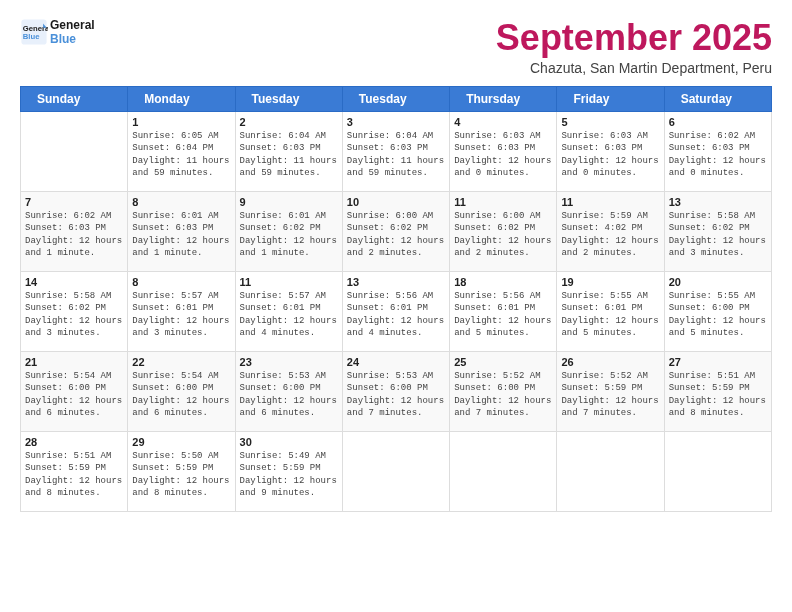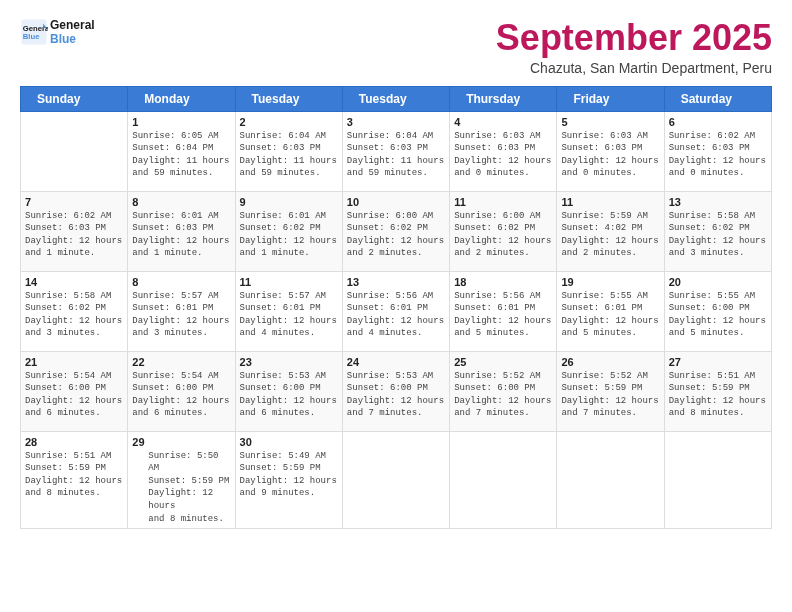--- a/index.html
+++ b/index.html
@@ -327,21 +327,21 @@
         <tr>
           <td>
             <span class="day-number">28</span>
             <div class="day-info" style="white-space: pre-line;">Sunrise: 5:51 AM
 Sunset: 5:59 PM
 Daylight: 12 hours
 and 8 minutes.</div>
           </td>
           <td>
             <span class="day-number">29</span>
-            <div class="day-info" style="white-space: pre-line; margin-left: 16px;">Sunrise: 5:50 AM
+            <div class="day-info" style="white-space: pre-line;">Sunrise: 5:50 AM
 Sunset: 5:59 PM
 Daylight: 12 hours
 and 8 minutes.</div>
           </td>
           <td>
             <span class="day-number">30</span>
             <div class="day-info" style="white-space: pre-line;">Sunrise: 5:49 AM
 Sunset: 5:59 PM
 Daylight: 12 hours
 and 9 minutes.</div>

